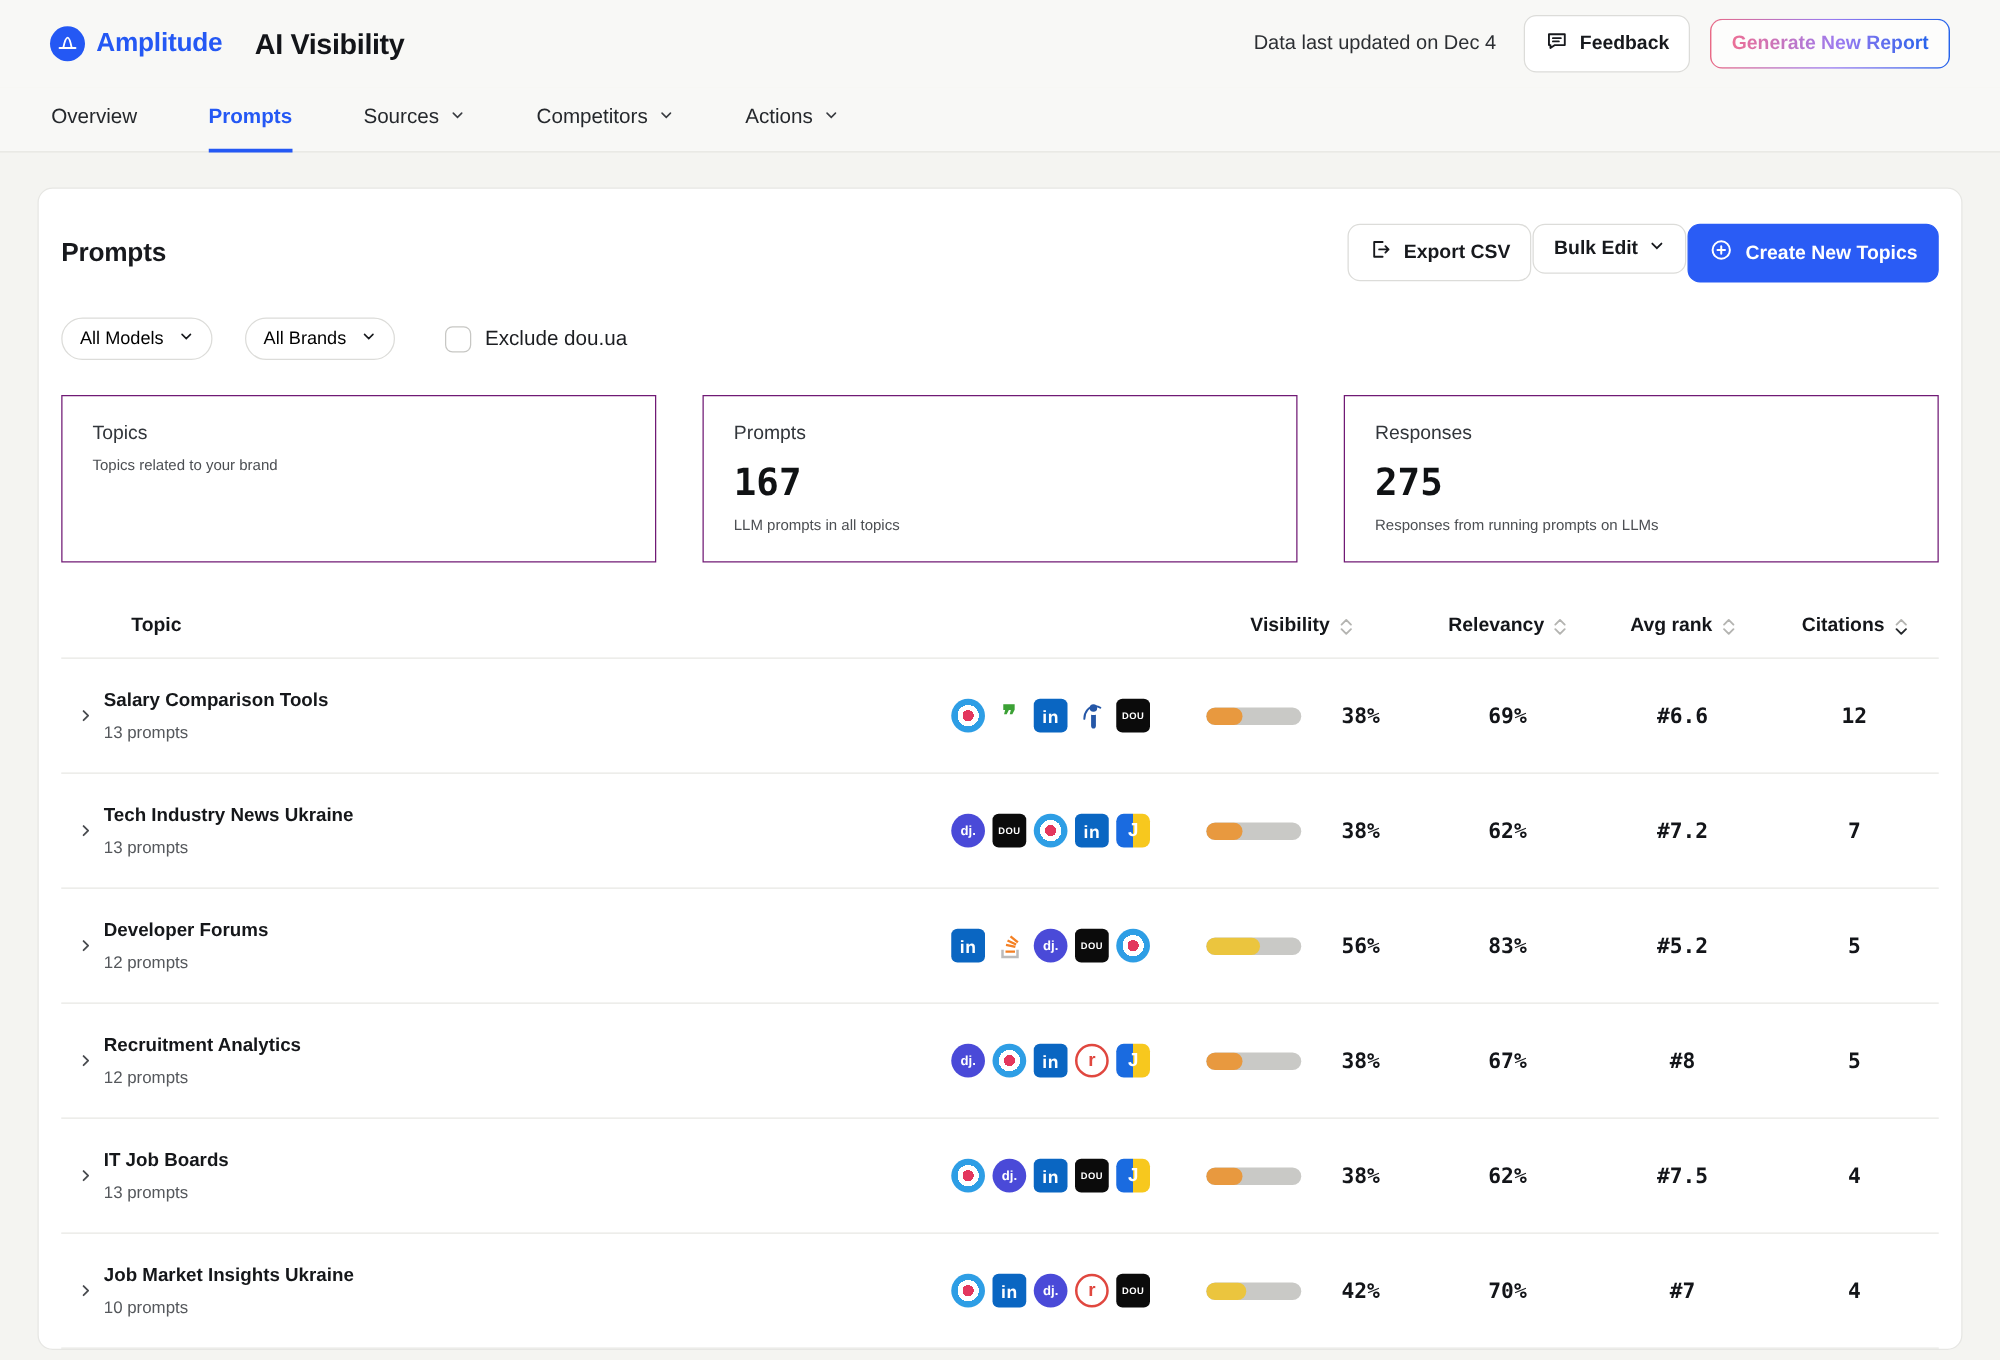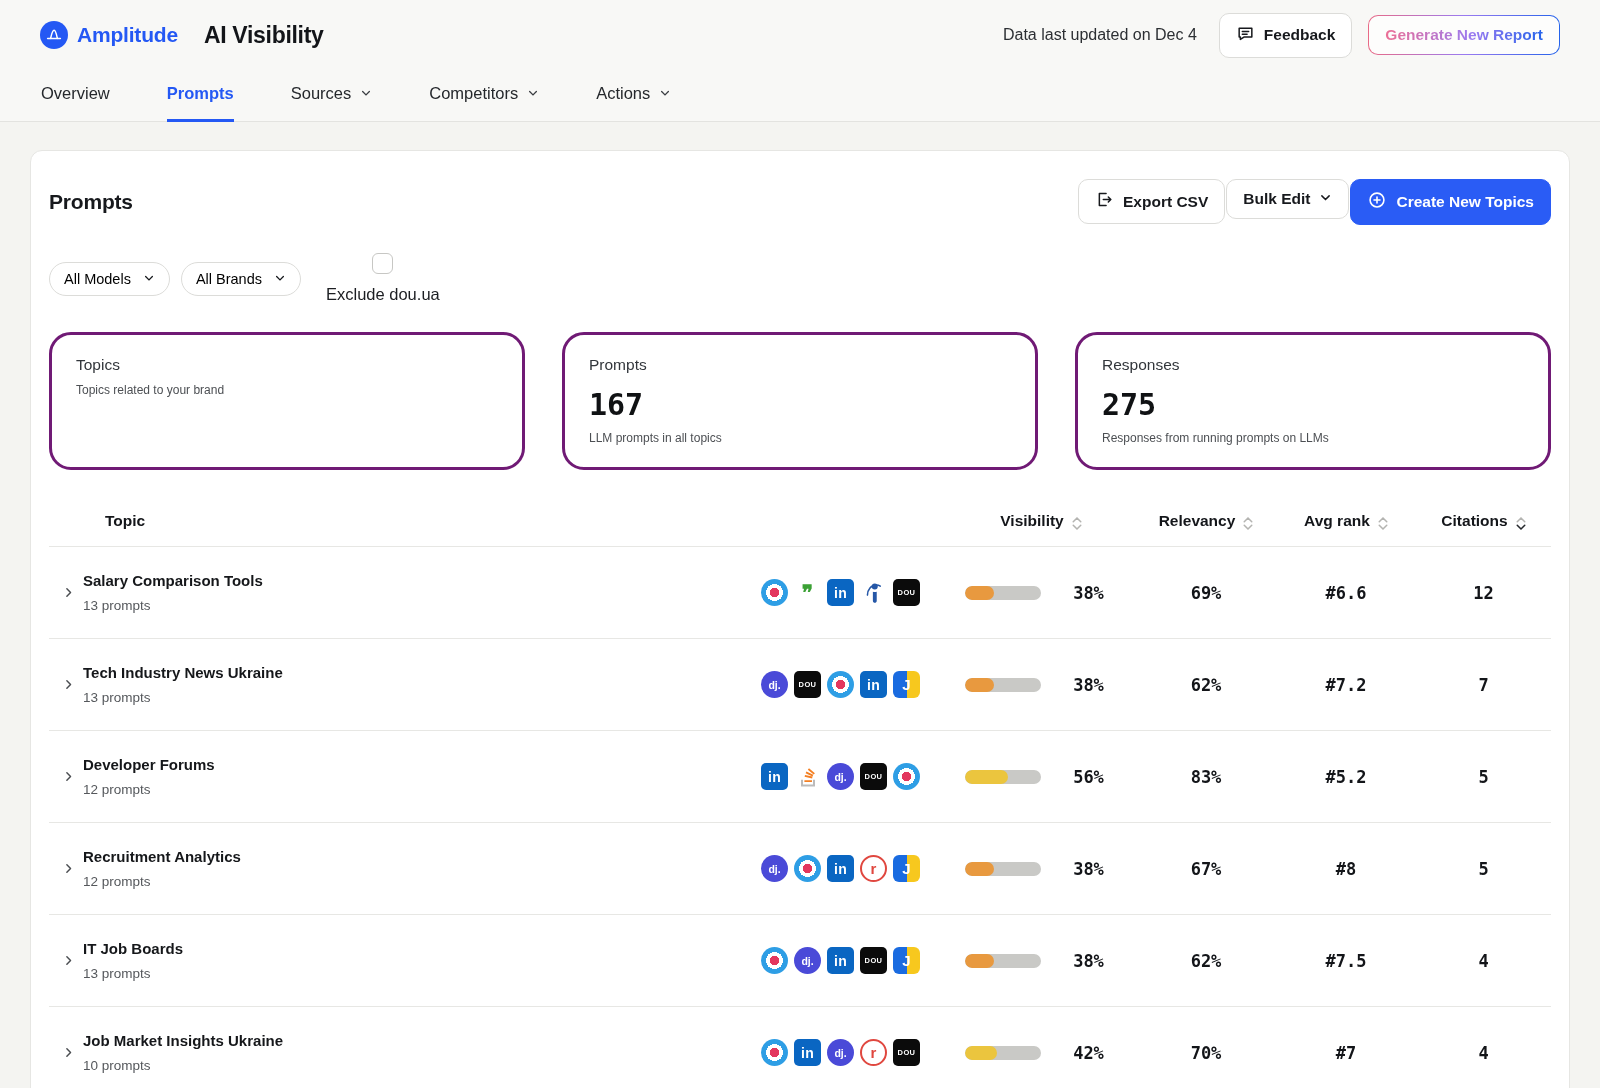--- a/index.html
+++ b/index.html
@@ -24,45 +24,45 @@
 
   
   .main { padding:28px 30px 0; }
   .card { background:#fff; border:1px solid #e6e6e3; border-radius:12px; padding:28px 18px 0; min-height:930px; }
   .card-header { display:flex; align-items:center; padding:0 0 0 0; }
   .card-title { font-size:21px; font-weight:700; letter-spacing:-0.2px; margin-left:0; }
   .card-actions { margin-left:auto; display:flex; align-items:flex-start; gap:1px; }
   .btn-primary { background:#2A5CF5; border-color:#2A5CF5; color:#fff; }
 
   
-  .filters { display:flex; align-items:center; gap:11px; margin-top:28px; }
+  .filters { display:flex; align-items:center; gap:26px; margin-top:28px; }
   .pill { display:inline-flex; align-items:center; gap:12px; border:1px solid #dcdcd9; border-radius:18px; background:#fff; padding:8px 14px; font-size:14.5px; font-weight:500; cursor:pointer; }
-  .checkbox-wrap { display:flex; align-items:center; gap:11px; margin-left:14px; cursor:pointer;flex-direction:column; }
+  .checkbox-wrap { display:flex; align-items:center; gap:11px; margin-left:14px; cursor:pointer; }
   .checkbox { width:21px; height:21px; border:1.5px solid #c7c7c4; border-radius:6px; background:#fff; }
   .checkbox-label { font-size:16.5px; color:#1c1e22; }
 
   
   .stats { display:grid; grid-template-columns:repeat(3,1fr); gap:37px; margin-top:28px; }
-  .stat-card { border:3px solid #701a75; border-radius:22px; background:#fff; padding:21px 24px 22px; }
+  .stat-card { border:1px solid #701a75; border-radius:0; background:#fff; padding:21px 24px 22px; }
   .stat-label { font-size:15.5px; color:#32363b; }
   .stat-value { font-family:"DejaVu Sans Mono", monospace; font-size:30px; font-weight:600; color:#101214; margin-top:13px; }
   .stat-desc { font-size:12px; color:#4c4f53; margin-top:9px; }
 
   
   .table { margin-top:26px; }
   .trow, .thead { display:flex; align-items:center; }
   .thead { padding:16px 0 16px; font-size:15.5px; font-weight:600; color:#14161a; }
   .col-topic { flex:1; display:flex; align-items:center; min-width:0; }
   .col-icons { width:185px; display:flex; align-items:center; gap:6px; }
   .col-vis { width:190px; display:flex; align-items:center; }
   .col-rel { width:140px; display:flex; align-items:center; justify-content:center; }
   .col-rank { width:140px; display:flex; align-items:center; justify-content:center; }
   .col-cit { width:135px; display:flex; align-items:center; justify-content:center; }
   .thead .col-topic { padding-left:56px; }
-  .thead .hgroup { display:flex; align-items:flex-end; gap:8px; }
+  .thead .hgroup { display:flex; align-items:center; gap:8px; }
   .thead .col-vis { justify-content:center; }
   .trow { border-top:1px solid #e7e7e4; height:92px; }
   .row-chevron { width:34px; padding-left:13px; display:flex; align-items:center; cursor:pointer; }
   .topic-name { font-size:15px; font-weight:700; color:#15171a; }
   .topic-prompts { font-size:13.5px; color:#55585c; margin-top:9px; }
   .metric { font-family:"DejaVu Sans Mono", monospace; font-size:17px; font-weight:600; color:#131519; }
   .bar-track { width:76px; height:14px; border-radius:7px; background:#c9c9c6; overflow:hidden; margin-left:19px; flex:0 0 auto; }
   .bar-fill { height:100%; border-radius:7px; }
   .vis-label { flex:1; text-align:center; }
 

